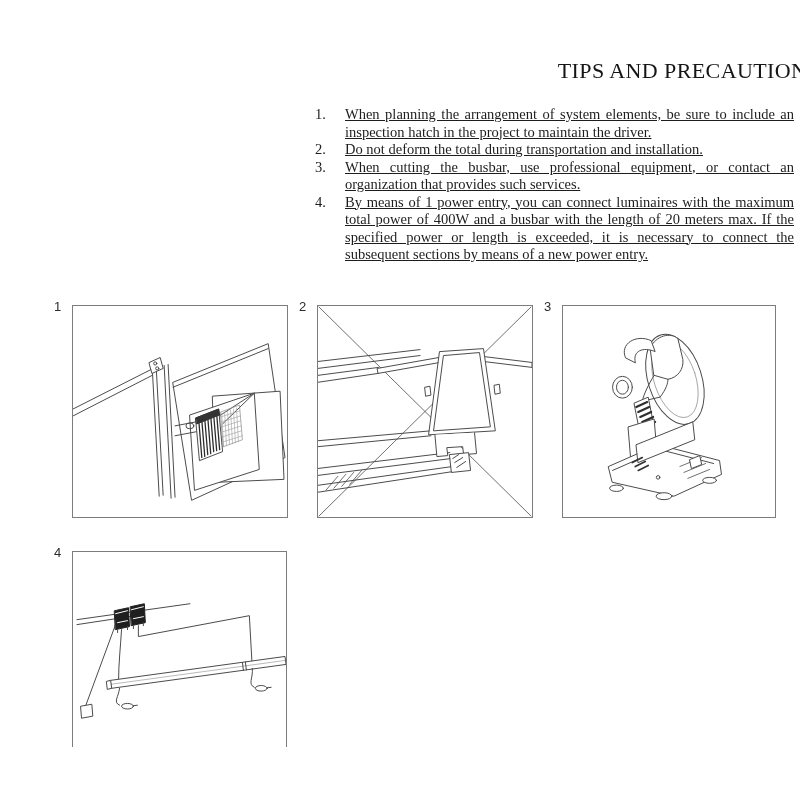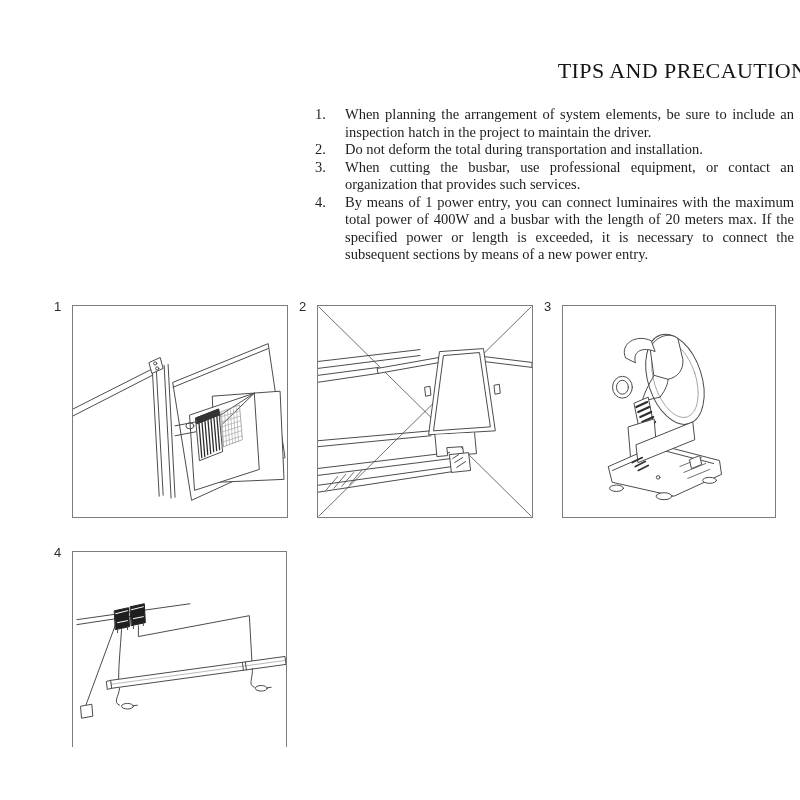--- a/index.html
+++ b/index.html
@@ -7,21 +7,21 @@
     position:relative; width:800px; height:800px; background:#ffffff;
     font-family:"Liberation Serif", serif; color:#1c1c1c; overflow:hidden;padding-left:41px;
   }
   .title {
     position:absolute; top:58px; right:21px;
     font-size:22px; letter-spacing:0.4px; color:#151515; white-space:nowrap;
   }
   .tips-list { position:absolute; left:315px; top:106px; width:479px; }
   .tip-item { display:flex; font-size:14.5px; line-height:17.5px; color:#1d1d1d; }
   .tip-num { flex:0 0 30px; width:30px; }
-  .tip-text { flex:1; text-align:justify; text-align-last:left; }
+  .tip-text { flex:1; text-align:justify; text-align-last:left;text-decoration:underline; }
   .fig-label {
     position:absolute; font-family:"Liberation Sans", sans-serif;
     font-size:13px; color:#2b2b2b;
   }
   .fig-panel {
     position:absolute; background:#fff; border:1px solid #7c7c7c; box-sizing:border-box;
   }
   .fig-panel.open-bottom { border-bottom:none; }
   .fig-panel svg { display:block; width:100%; height:100%; }
   .art { stroke:#4a4a4a; stroke-width:1; fill:none; stroke-linecap:round; stroke-linejoin:round; }

